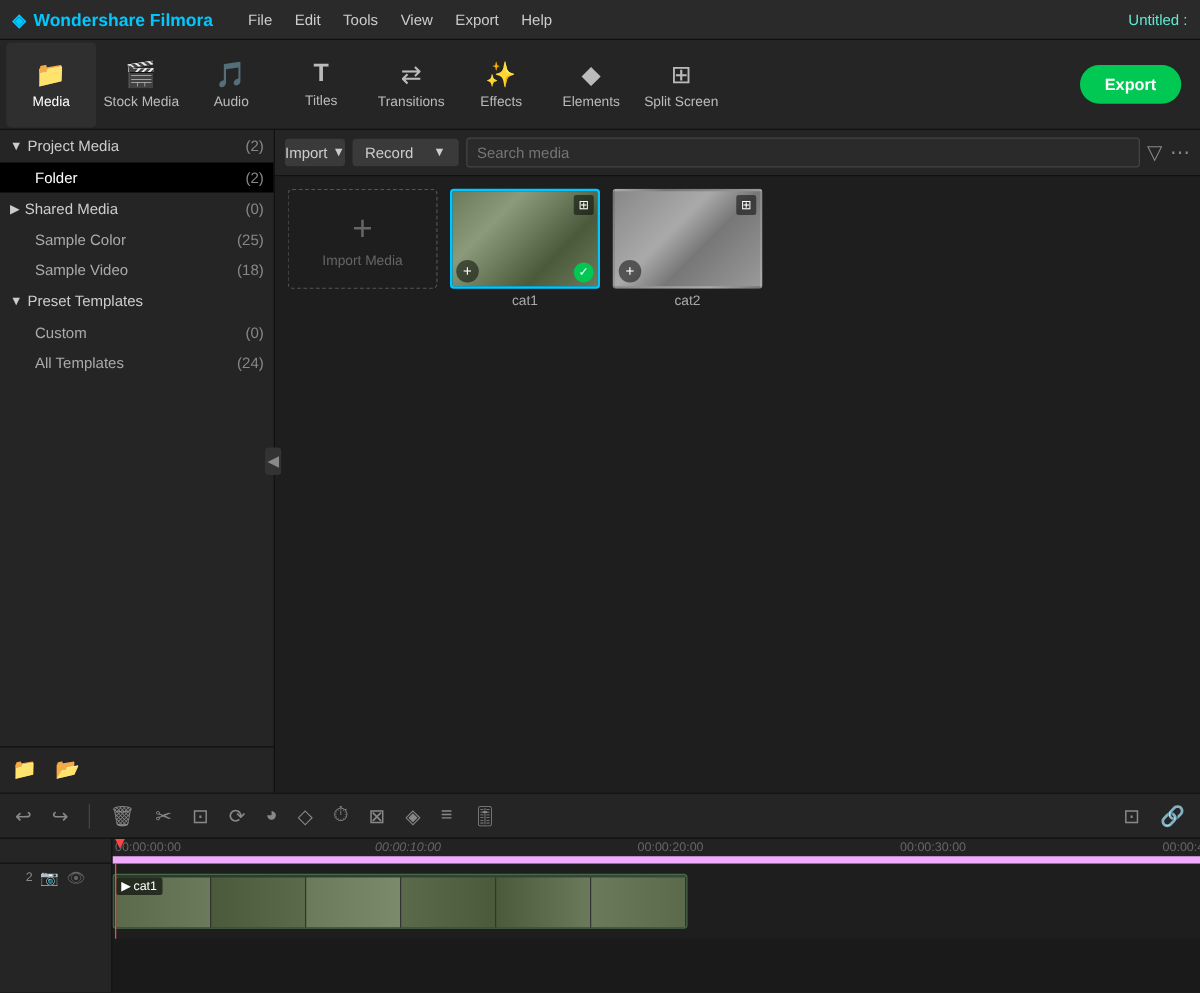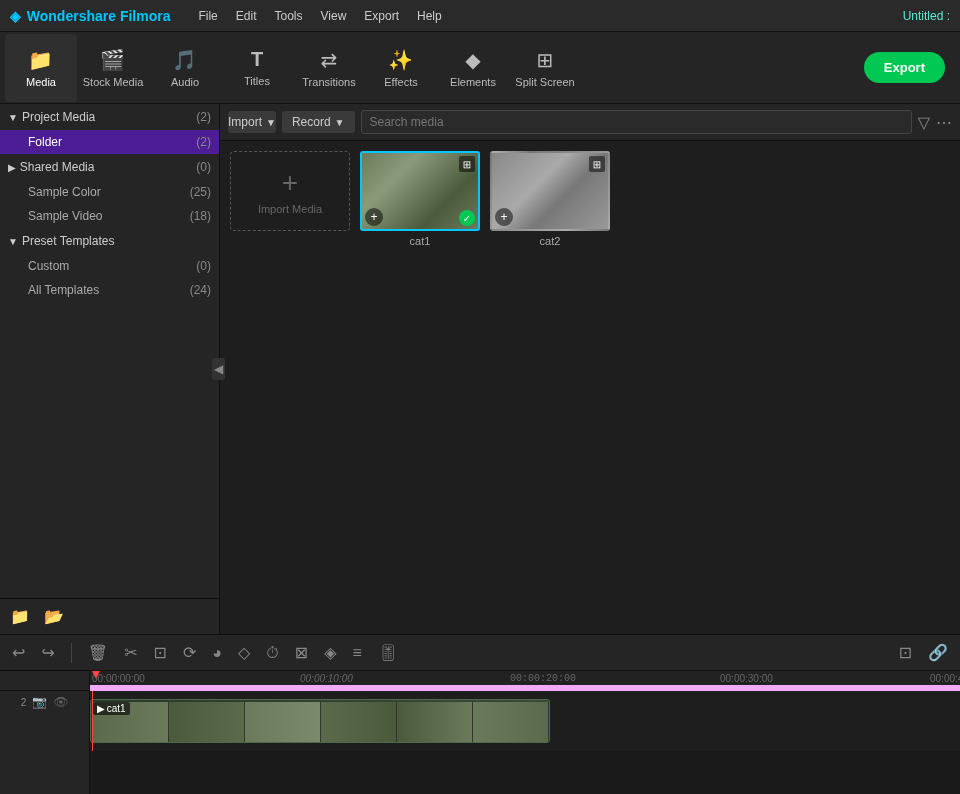--- a/index.html
+++ b/index.html
@@ -25,30 +25,30 @@
     .main-content { display: flex; height: calc(794px - 32px - 72px - 160px); }
 
     
     .sidebar { width: 220px; background: #252525; border-right: 1px solid #111; overflow-y: auto; flex-shrink: 0; }
     .sidebar-section { }
     .sidebar-header { display: flex; align-items: center; padding: 6px 8px; cursor: pointer; color: #ccc; font-size: 12px; }
     .sidebar-header .arrow { margin-right: 4px; font-size: 10px; }
     .sidebar-header .label { flex: 1; }
     .sidebar-header .count { color: #888; }
     .sidebar-item { display: flex; align-items: center; padding: 5px 8px 5px 28px; cursor: pointer; color: #aaa; font-size: 12px; }
-    .sidebar-item.active { background: #4c1d95; color: #fff; }
+    .sidebar-item.active { background: #000000; color: #fff; }
     .sidebar-item .label { flex: 1; }
     .sidebar-item .count { color: #888; }
 
     
     .media-panel { flex: 1; background: #1e1e1e; display: flex; flex-direction: column; overflow: hidden; }
     .media-toolbar { display: flex; align-items: center; padding: 6px 8px; gap: 6px; border-bottom: 1px solid #111; background: #252525; }
     .import-btn { background: #3a3a3a; color: #ccc; border: none; border-radius: 3px; padding: 4px 0; cursor: pointer; font-size: 12px; display: flex; align-items: center; gap: 4px; }
     .dropdown-arrow { font-size: 10px; }
-    .record-btn { background: #3a3a3a; color: #ccc; border: none; border-radius: 3px; padding: 4px 10px; cursor: pointer; font-size: 12px; display: flex; align-items: center; gap: 4px; }
+    .record-btn { background: #3a3a3a; color: #ccc; border: none; border-radius: 3px; padding: 4px 10px; cursor: pointer; font-size: 12px; display: flex; align-items: center; gap: 16px; }
     .search-box { flex: 1; background: #2a2a2a; border: 1px solid #444; border-radius: 3px; padding: 4px 8px; color: #ccc; font-size: 12px; outline: none; }
     .filter-icon { color: #888; cursor: pointer; font-size: 16px; }
     .grid-icon { color: #888; cursor: pointer; font-size: 16px; }
 
     
     .media-grid { display: flex; flex-wrap: wrap; padding: 10px; gap: 10px; overflow-y: auto; flex: 1; align-content: flex-start; }
     .media-import-placeholder { width: 120px; height: 80px; border: 1px dashed #555; border-radius: 4px; display: flex; flex-direction: column; align-items: center; justify-content: center; cursor: pointer; color: #666; gap: 4px; }
     .media-import-placeholder .plus { font-size: 28px; color: #666; }
     .media-import-placeholder .text { font-size: 11px; }
     .media-item { display: flex; flex-direction: column; align-items: center; gap: 4px; cursor: pointer; }
@@ -275,21 +275,21 @@
         <button class="track-ctrl-btn">📷</button>
         <button class="track-ctrl-btn">👁</button>
       </div>
     </div>
 
     <div class="timeline-right">
 
       <div class="timeline-ruler">
         <span class="ruler-mark" style="left:2px;">00:00:00:00</span>
         <span class="ruler-mark" style="left:210px;font-style:italic;">00:00:10:00</span>
-        <span class="ruler-mark" style="left:420px;font-family:Liberation Mono, monospace;">00:00:20:00</span>
+        <span class="ruler-mark" style="left:420px;">00:00:20:00</span>
         <span class="ruler-mark" style="left:630px;">00:00:30:00</span>
         <span class="ruler-mark" style="left:840px;">00:00:40:00</span>
 
         <div style="position:absolute;top:0;left:2px;width:8px;height:8px;background:#ff4444;clip-path:polygon(0 0,100% 0,50% 100%);"></div>
       </div>
 
       <div class="timeline-tracks">
 
         <div style="position:absolute;top:0;left:2px;width:1px;height:100%;background:#ff4444;z-index:5;"></div>
 

